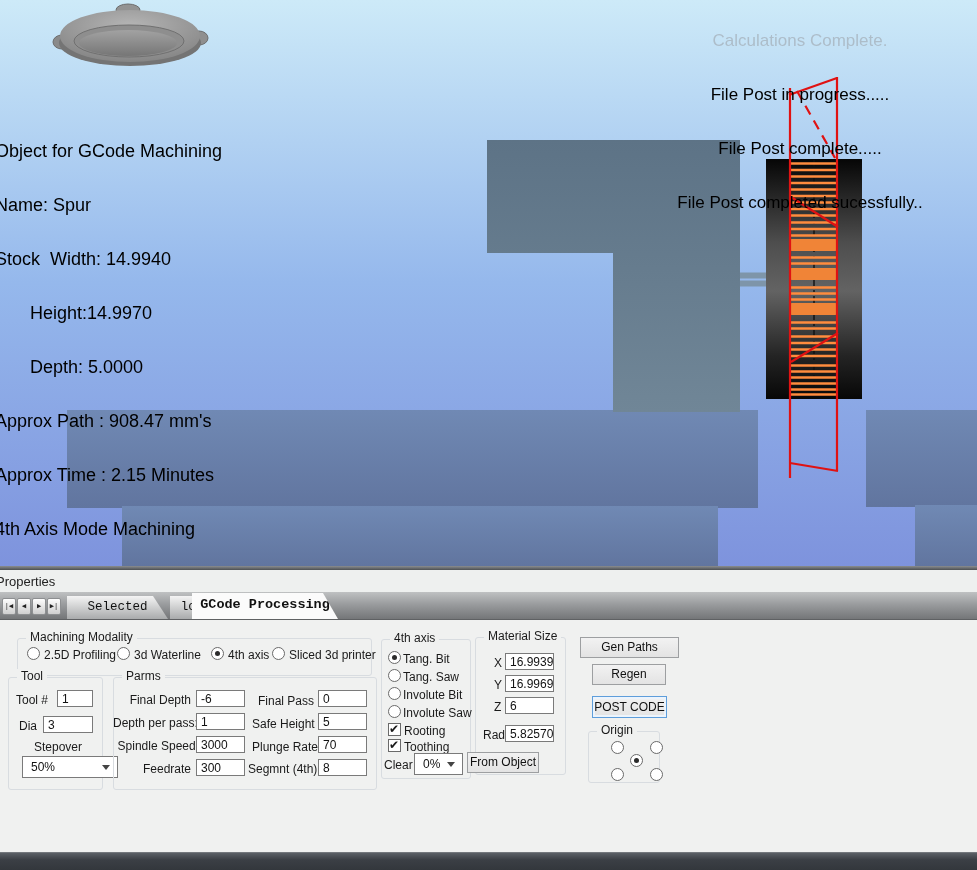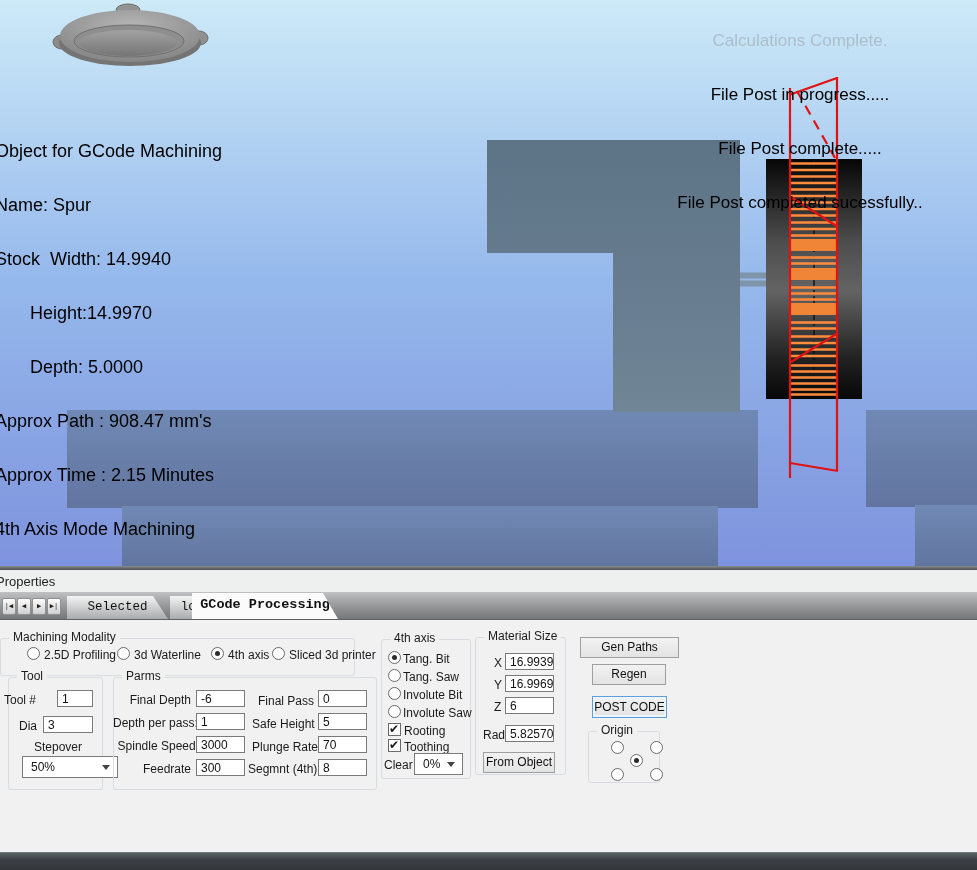--- a/index.html
+++ b/index.html
@@ -193,36 +193,36 @@
   <div class="navbtn" style="left:17px">◀</div>
   <div class="navbtn" style="left:32px">▶</div>
   <div class="navbtn" style="left:47px">▶|</div>
   <div class="tab inactive" style="left:67px;width:101px">Selected Props</div>
   <div class="tab inactive" style="left:170px;width:44px">log</div>
   <div class="tab active" style="left:192px;width:146px">GCode Processing</div>
 </div>
 
 <div id="content">
 
-  <div class="group" style="left:0;top:18px;width:355px;height:38px">
+  <div class="group" style="left:17px;top:18px;width:355px;height:38px">
     <div class="glabel">Machining Modality</div>
   </div>
   <span class="radio" style="left:27px;top:27px"></span>
   <span class="lab" style="left:44px;top:28px">2.5D Profiling</span>
   <span class="radio" style="left:117px;top:27px"></span>
   <span class="lab" style="left:134px;top:28px">3d Waterline</span>
   <span class="radio on" style="left:211px;top:27px"></span>
   <span class="lab" style="left:228px;top:28px">4th axis</span>
   <span class="radio" style="left:272px;top:27px"></span>
   <span class="lab" style="left:289px;top:28px">Sliced 3d printer</span>
 
   <div class="group" style="left:8px;top:57px;width:95px;height:113px">
     <div class="glabel">Tool</div>
   </div>
-  <span class="lab" style="left:4px;top:73px">Tool #</span>
+  <span class="lab" style="left:16px;top:73px">Tool #</span>
   <div class="field" style="left:57px;top:70px;width:36px;height:17px">1</div>
   <span class="lab" style="left:19px;top:99px">Dia</span>
   <div class="field" style="left:43px;top:96px;width:50px;height:17px">3</div>
   <span class="lab" style="left:20px;top:120px;width:62px;text-align:right">Stepover</span>
   <div class="combo" style="left:22px;top:136px;width:96px;height:22px">
     <span class="v">50%</span>
     <span class="arr"></span>
   </div>
 
   <div class="group" style="left:113px;top:57px;width:264px;height:113px">
@@ -271,21 +271,21 @@
     <div class="glabel">Material Size</div>
   </div>
   <span class="lab" style="left:494px;top:36px">X</span>
   <div class="field" style="left:505px;top:33px;width:49px;height:17px">16.9939</div>
   <span class="lab" style="left:494px;top:58px">Y</span>
   <div class="field" style="left:505px;top:55px;width:49px;height:17px">16.9969</div>
   <span class="lab" style="left:494px;top:80px">Z</span>
   <div class="field" style="left:505px;top:77px;width:49px;height:17px">6</div>
   <span class="lab" style="left:483px;top:108px">Rad</span>
   <div class="field" style="left:505px;top:105px;width:49px;height:17px">5.82570</div>
-  <div class="btn" style="left:483px;top:132px;width:72px;height:21px;line-height:19px">From Object</div>
+  <div class="btn" style="left:467px;top:132px;width:72px;height:21px;line-height:19px">From Object</div>
 
   <div class="btn" style="left:580px;top:17px;width:99px;height:21px;line-height:19px">Gen Paths</div>
   <div class="btn" style="left:592px;top:44px;width:74px;height:21px;line-height:19px">Regen</div>
   <div class="btn focus" style="left:592px;top:76px;width:75px;height:22px;line-height:20px">POST CODE</div>
 
   <div class="group" style="left:588px;top:111px;width:72px;height:52px">
     <div class="glabel">Origin</div>
   </div>
   <span class="radio" style="left:611px;top:121px"></span>
   <span class="radio" style="left:650px;top:121px"></span>

